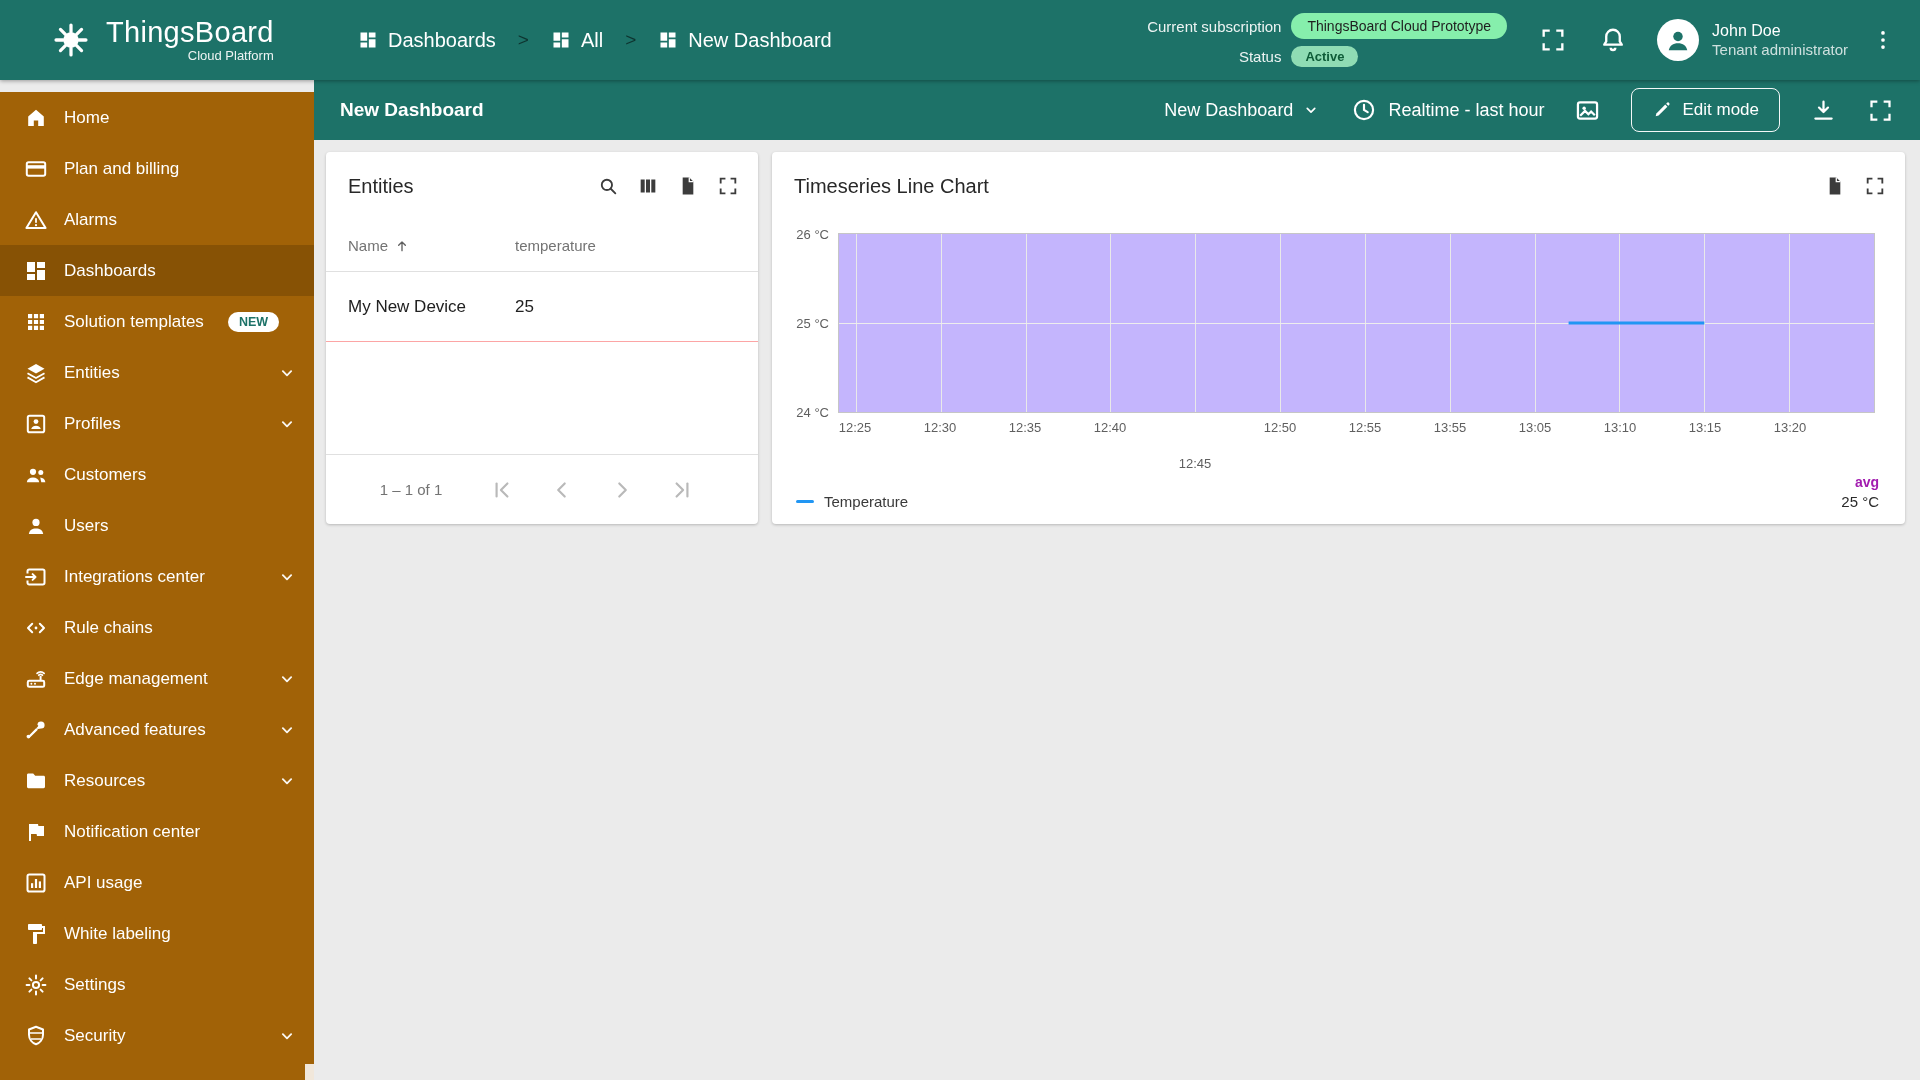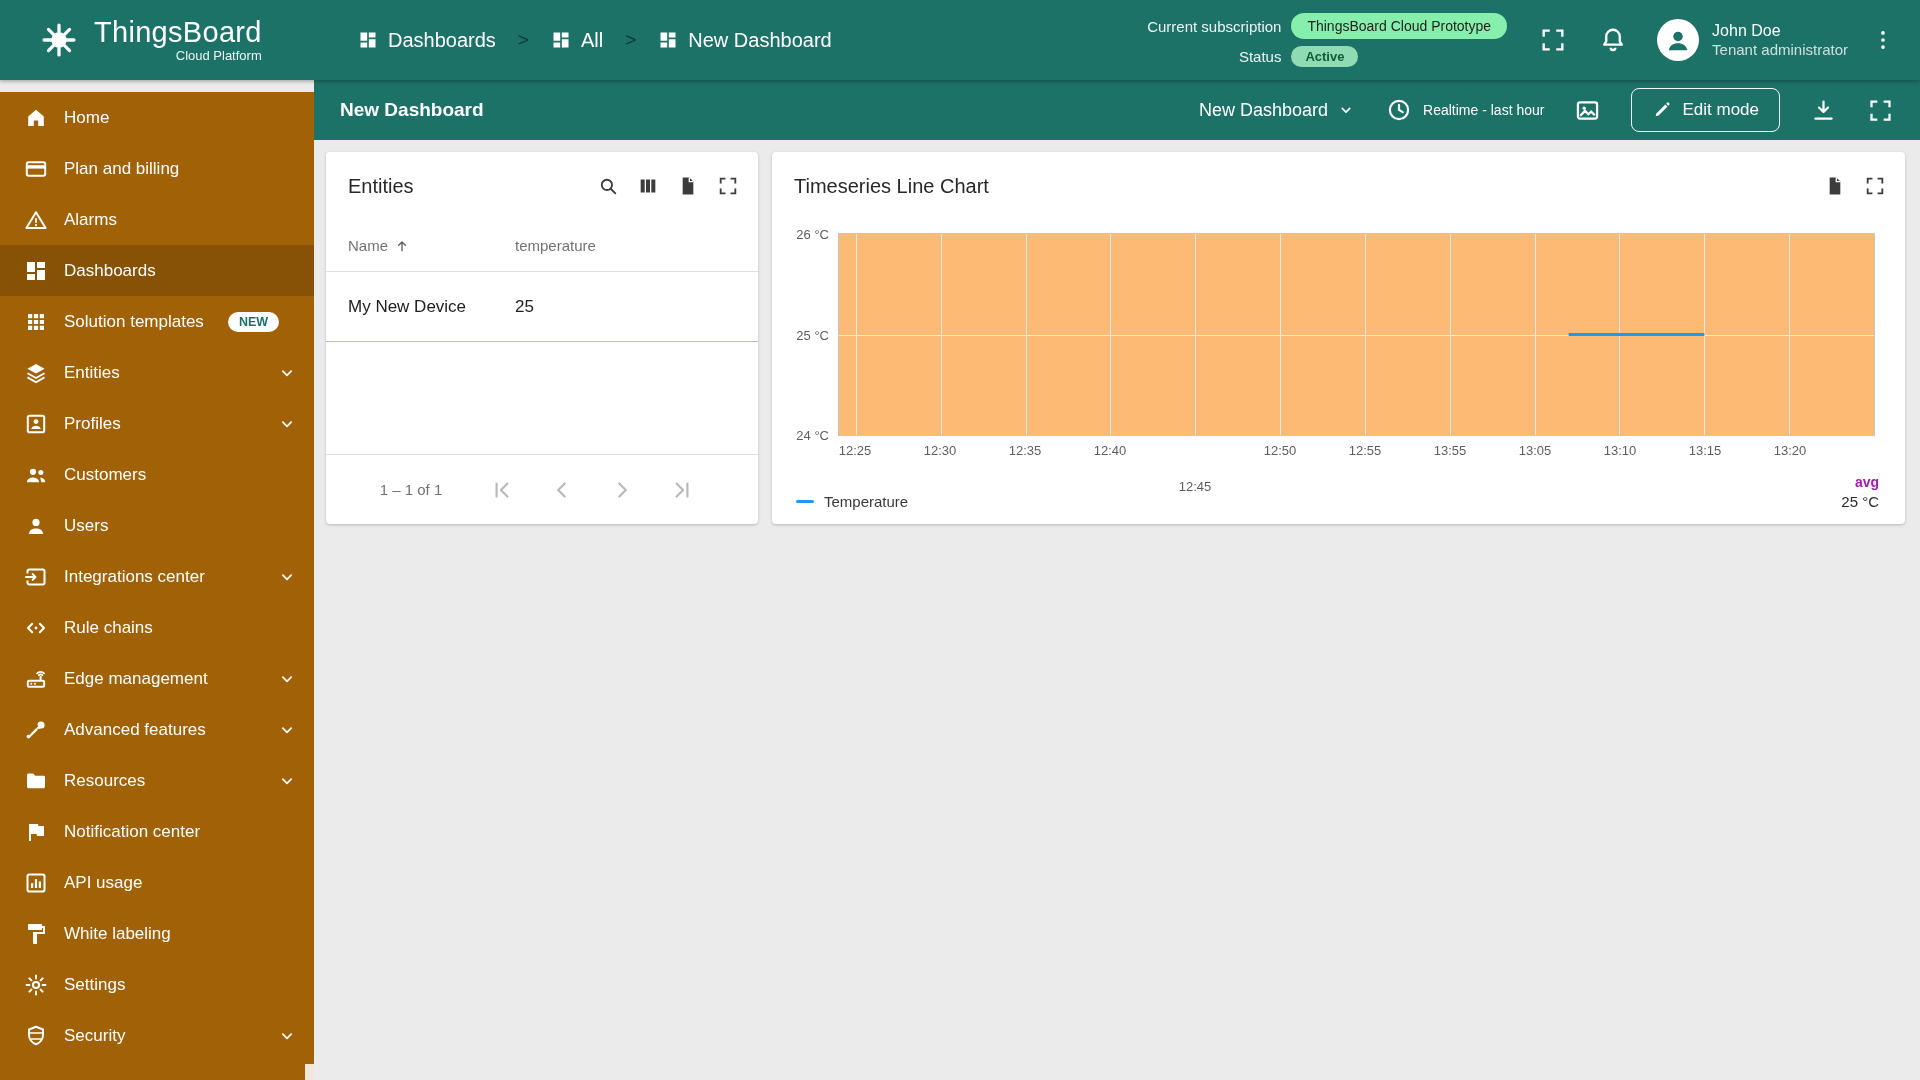--- a/index.html
+++ b/index.html
@@ -6,21 +6,21 @@
   html, body { width: 1920px; height: 1080px; overflow: hidden; }
   body { font-family: "Liberation Sans", sans-serif; background: #ebebeb; color: #212121; }
 
   .app { display: grid; width: 1920px; height: 1080px;
          grid-template-columns: 314px 1fr; grid-template-rows: 80px 1fr; }
 
   
   .header { grid-column: 1 / 3; background: #1d7268; color: #fff;
             display: flex; align-items: center; position: relative; z-index: 5;
             box-shadow: 0 1px 4px rgba(0,0,0,.35); }
-  .logo { width: 314px; flex: none; display: flex; align-items: center; gap: 12px; padding-left: 36px; }
+  .logo { width: 314px; flex: none; display: flex; align-items: center; gap: 12px; padding-left: 48px; }
   .logo-icon { display: flex; color: #fff; }
   .logo-text { display: flex; flex-direction: column; align-items: flex-end; line-height: 1.05; }
   .brand-name { font-size: 29px; font-weight: 500; letter-spacing: .3px; }
   .brand-sub { font-size: 13px; opacity: .92; margin-top: 1px; }
 
   .breadcrumbs { display: flex; align-items: center; margin-left: 44px; font-size: 20px; }
   .crumb { display: flex; align-items: center; gap: 10px; color: #fff; cursor: pointer; }
   .crumb-icon { display: flex; color: #fff; }
   .crumb-sep { margin: 0 22px; color: rgba(0,0,0,.55); font-size: 19px; }
 
@@ -55,21 +55,21 @@
   .sidebar-scroll { position: absolute; right: 0; bottom: 0; width: 9px; height: 16px;
                     background: rgba(255,255,255,.85); }
 
   
   .main { display: flex; flex-direction: column; min-width: 0; }
   .toolbar { height: 60px; flex: none; background: #1d7268; color: #fff;
              display: flex; align-items: center; padding: 0 26px; }
   .toolbar-title { font-size: 19px; font-weight: bold; }
   .toolbar-right { margin-left: auto; display: flex; align-items: center; gap: 30px; }
   .state-select { display: flex; align-items: center; gap: 8px; font-size: 18px; cursor: pointer; }
-  .tw { display: flex; align-items: center; gap: 11px; font-size: 14px; cursor: pointer; }
+  .tw { display: flex; align-items: center; gap: 11px; font-size: 18px; cursor: pointer; }
   .t-icon { margin-left: 0; }
   .edit-btn { display: flex; align-items: center; gap: 10px; border: 1px solid rgba(255,255,255,.95);
               border-radius: 8px; padding: 0 20px; height: 44px; font-size: 17px;
               background: transparent; color: #fff; font-family: inherit; cursor: pointer; }
 
   .content { flex: 1; background: #ebebeb; padding: 12px 15px 0 12px;
              display: flex; gap: 14px; align-items: flex-start; overflow: hidden; }
   .card { background: #fff; border-radius: 4px; height: 372px;
           box-shadow: 0 1px 3px rgba(0,0,0,.22); display: flex; flex-direction: column; }
   .entities-card { width: 432px; flex: none; }
@@ -93,21 +93,21 @@
   .et-footer { height: 70px; flex: none; border-top: 1px solid #e0e0e0;
                display: flex; align-items: center; justify-content: center;
                color: #737373; font-size: 15px; }
   .pg-text { margin-right: 38px; }
   .pg-buttons { display: flex; align-items: center; gap: 16px; }
   .pg-btn { width: 44px; height: 44px; display: flex; align-items: center; justify-content: center;
             color: #b9b9b9; cursor: pointer; }
 
   
   .plot-wrap { margin: 13px 30px 0 66px; position: relative; flex: none; }
-  .plot { position: relative; height: 203px; border: 1px solid #c6c6c6; background: #fdba74; }
+  .plot { position: relative; height: 180px; border: 1px solid #c6c6c6; background: #c4b5fd; }
   .grid-v { position: absolute; top: 0; bottom: 0; width: 1px; background: #e9e9e9; }
   .grid-h { position: absolute; left: 0; right: 0; height: 1px; background: #ededed; }
   .series-svg { position: absolute; inset: 0; width: 100%; height: 100%; }
   .y-tick { position: absolute; right: calc(100% + 10px); transform: translateY(-50%);
             font-size: 13px; color: #5f5f5f; white-space: nowrap; }
   .xlabels { position: relative; height: 20px; margin-top: 7px; }
   .x-tick { position: absolute; top: 0; transform: translateX(-50%);
             font-size: 13px; color: #5f5f5f; white-space: nowrap; }
   .legend { flex: 1; display: flex; align-items: flex-end; padding: 0 26px 14px 24px; }
   .legend-left { display: flex; align-items: center; gap: 10px; font-size: 15px; color: #3a3a3a; }

